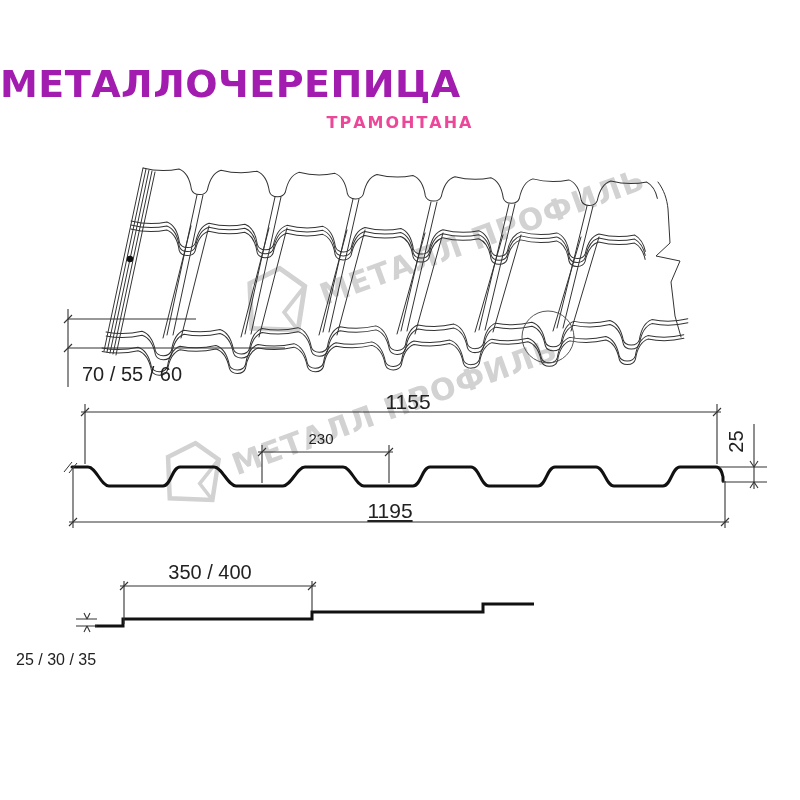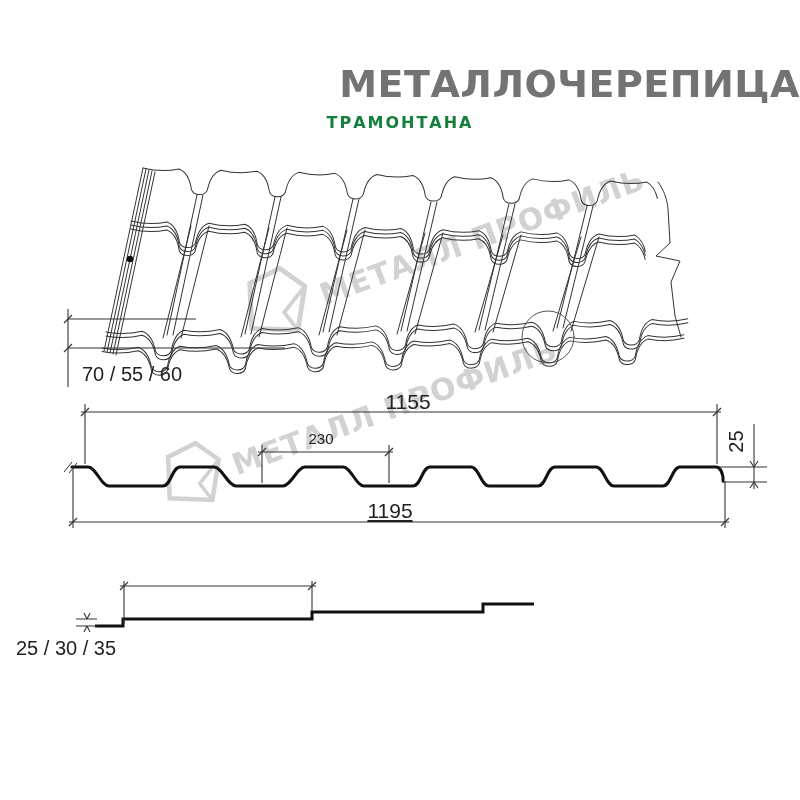--- a/index.html
+++ b/index.html
@@ -1,34 +1,34 @@
 <!DOCTYPE html>
 <html><head>
 <meta charset="utf-8">
 <style>
   html,body{margin:0;padding:0;background:#ffffff;}
   .canvas{position:relative;width:800px;height:800px;background:#ffffff;overflow:hidden;
           font-family:"Liberation Sans", sans-serif;color:#1a1a1a;}
   
-  .title{position:absolute;left:0;top:62px;width:800px;text-align:right;
+  .title{position:absolute;left:0;top:62px;width:800px;text-align:left;
          font-family:"DejaVu Sans", sans-serif;font-weight:bold;font-size:38px;
-         letter-spacing:0.5px;color:#737373;z-index:3;}
+         letter-spacing:0.5px;color:#a21caf;z-index:3;}
   .subtitle{position:absolute;left:0;top:113px;width:800px;text-align:center;
          font-family:"DejaVu Sans", sans-serif;font-weight:600;font-size:16px;
-         letter-spacing:2px;color:#15803d;z-index:3;}
+         letter-spacing:2px;color:#ec4899;z-index:3;}
   .dim{position:absolute;z-index:3;font-family:"Liberation Sans", sans-serif;
        font-weight:400;color:#222;white-space:nowrap;}
   .dim-5560{left:82px;top:363px;font-size:20px;}
   .dim-1155{left:358px;top:390px;width:100px;text-align:center;font-size:21px;}
   .dim-230{left:281px;top:430px;width:80px;text-align:center;font-size:15px;}
   .dim-25{left:714px;top:430px;width:44px;text-align:center;font-size:20px;
           transform:rotate(-90deg);transform-origin:center center;}
   .dim-1195{left:340px;top:499px;width:100px;text-align:center;font-size:21px;text-decoration:underline;}
   .dim-350400{left:150px;top:561px;width:120px;text-align:center;font-size:20px;}
-  .dim-253035{left:16px;top:637px;font-size:20px;}
+  .dim-253035{left:16px;top:651px;font-size:16px;}
   
   .wm{position:absolute;display:flex;align-items:flex-end;gap:8px;color:#d2d2d2;
       z-index:1;transform:rotate(-20deg);transform-origin:left bottom;}
   .wm .wm-text{font-family:"DejaVu Sans", sans-serif;font-weight:bold;font-size:30px;
       letter-spacing:1px;white-space:nowrap;line-height:1;padding-bottom:14px;}
   .wm1{left:252px;top:272px;height:80px;}
   .wm2{left:170px;top:440px;height:80px;}
   svg.art{position:absolute;left:0;top:0;z-index:2;}
 </style>
 </head>
@@ -140,14 +140,15 @@
     </g>
   </svg>
 
   <div class="title">МЕТАЛЛОЧЕРЕПИЦА</div>
   <div class="subtitle">ТРАМОНТАНА</div>
   <div class="dim dim-5560">70 / 55 / 60</div>
   <div class="dim dim-1155">1155</div>
   <div class="dim dim-230">230</div>
   <div class="dim dim-25">25</div>
   <div class="dim dim-1195">1195</div>
+  <div class="dim dim-350400">350 / 400</div>
   <div class="dim dim-253035">25 / 30 / 35</div>
 </div>
 
 </body></html>

